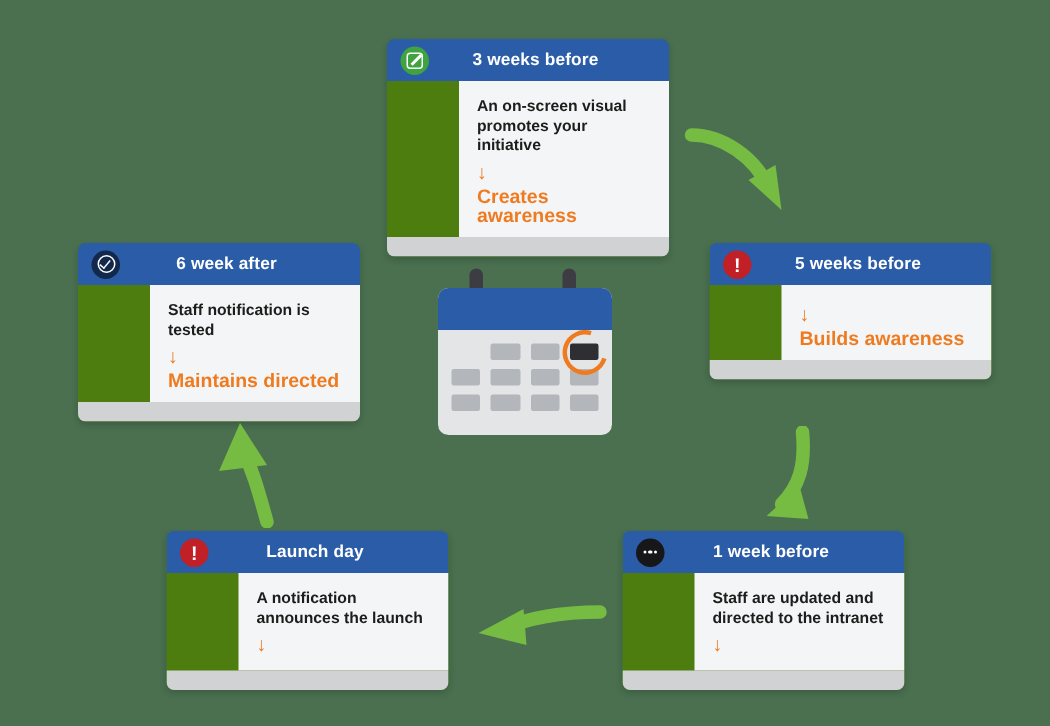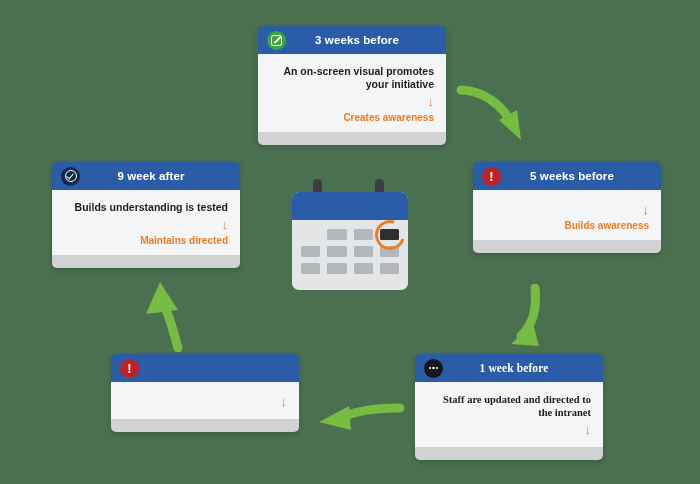--- a/index.html
+++ b/index.html
@@ -43,39 +43,40 @@
     font-weight: bold;
     letter-spacing: 0.1px;
     flex: 1;
     text-align: center;
     padding-right: 18px;
   }
   .card-body {
     background: #f4f5f6;
     padding: 11px 12px 8px 12px;
     box-sizing: border-box;
-    text-align: right;
+    text-align: left;
+    margin-left: 48px;
   }
   .card-desc {
     color: #1d1d1b;
     font-size: 10.5px;
     font-weight: bold;
     line-height: 13px;
     margin: 0 0 4px 0;
   }
   .down-arrow {
     color: #ef7b21;
     font-size: 13px;
     line-height: 13px;
     margin: 2px 0 3px 0;
     font-weight: bold;
   }
   .card-outcome {
     color: #ef7b21;
-    font-size: 10px;
+    font-size: 13px;
     font-weight: bold;
     line-height: 13px;
     margin: 0;
   }
   .card-footer {
     height: 13px;
     background: #d0d2d4;
   }
 
   
@@ -241,21 +242,21 @@
       </div>
       <div class="card-title">5 weeks before</div>
     </div>
     <div class="card-body">
       <div class="down-arrow">↓</div>
       <p class="card-outcome">Builds awareness</p>
     </div>
     <div class="card-footer"></div>
   </div>
 
-  <div class="card" style="left:415px; top:354px;font-family:Liberation Serif, serif;">
+  <div class="card" style="left:415px; top:354px;">
     <div class="card-header">
       <div class="hdr-icon icon-dark">
         <span class="glyph-dots">
             <span></span>
             <span></span>
             <span></span>
           </span>
       </div>
       <div class="card-title">1 week before</div>
     </div>
@@ -264,36 +265,38 @@
       <div class="down-arrow">↓</div>
     </div>
     <div class="card-footer"></div>
   </div>
 
   <div class="card" style="left:111px; top:354px;">
     <div class="card-header">
       <div class="hdr-icon icon-red">
         <span class="glyph-bang">!</span>
       </div>
-    </div>
-    <div class="card-body">
+      <div class="card-title">Launch day</div>
+    </div>
+    <div class="card-body">
+      <p class="card-desc">A notification announces the launch</p>
       <div class="down-arrow">↓</div>
     </div>
     <div class="card-footer"></div>
   </div>
 
   <div class="card" style="left:52px; top:162px;">
     <div class="card-header">
       <div class="hdr-icon icon-navy">
         <span class="glyph-check-ring"></span>
       </div>
-      <div class="card-title">9 week after</div>
-    </div>
-    <div class="card-body">
-      <p class="card-desc">Builds understanding is tested</p>
+      <div class="card-title">6 week after</div>
+    </div>
+    <div class="card-body">
+      <p class="card-desc">Staff notification is tested</p>
       <div class="down-arrow">↓</div>
       <p class="card-outcome">Maintains directed</p>
     </div>
     <div class="card-footer"></div>
   </div>
 
   <div class="calendar">
     <div class="cal-ring left"></div>
     <div class="cal-ring right"></div>
     <div class="cal-box">

